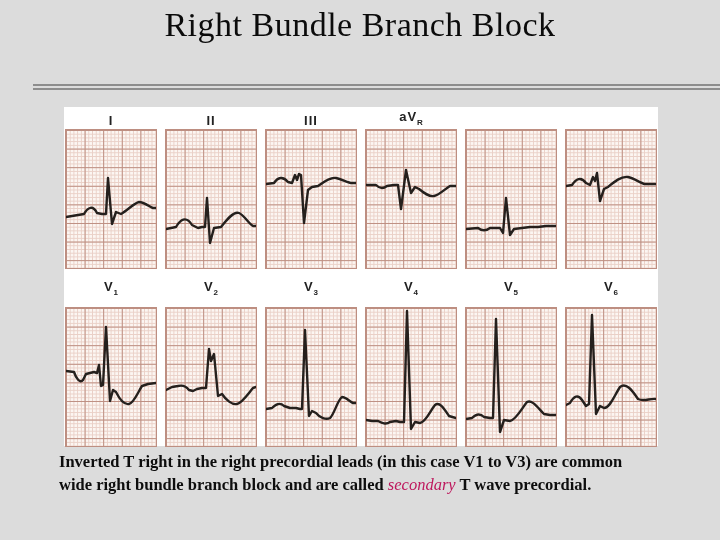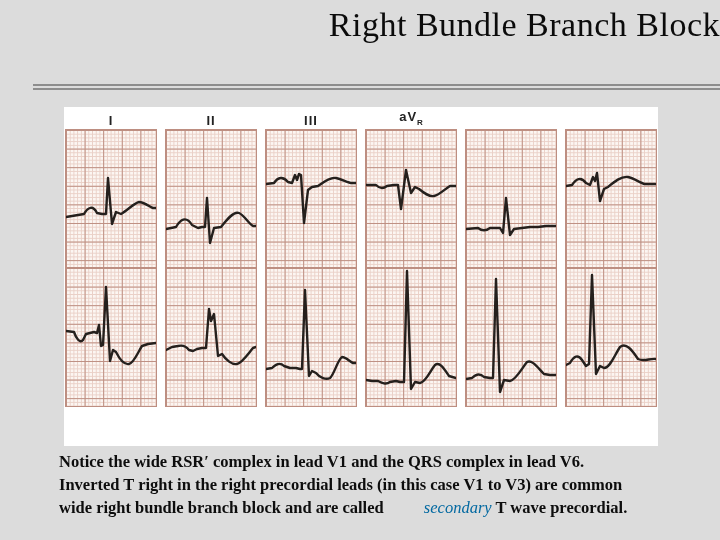--- a/index.html
+++ b/index.html
@@ -3,21 +3,21 @@
 <meta charset="utf-8">
 <style>
   html,body{margin:0;padding:0;}
   .slide{
     position:relative;width:720px;height:540px;overflow:hidden;
     background:var(--slide-bg,#dcdcdc);
     font-family:"Liberation Serif",serif;
   }
   .slide-title{
     position:absolute;top:6px;left:0;width:720px;
-    text-align:right;font-size:34px;letter-spacing:.5px;
+    text-align:center;font-size:34px;letter-spacing:.5px;
     color:#0b0b0b;font-weight:normal;
   }
   .title-divider{
     position:absolute;left:33px;top:84px;width:687px;height:2px;
     border-top:2px solid var(--divider,#8d8d8d);
     border-bottom:2px solid var(--divider,#8d8d8d);
   }
   .ecg-panel{
     position:absolute;left:64px;top:107px;width:594px;height:339px;
     background:#ffffff;box-sizing:border-box;
@@ -45,21 +45,21 @@
       linear-gradient(to right,var(--minor,#ead0c7) 1px,transparent 1px),
       linear-gradient(to bottom,var(--minor,#ead0c7) 1px,transparent 1px);
     background-size:18.6px 18.6px,18.6px 18.6px,3.72px 3.72px,3.72px 3.72px;
     outline:1px solid var(--major,#bd8e81);
   }
   .ecg-strip svg{position:absolute;left:0;top:0;width:100%;height:100%;}
   .caption{
     position:absolute;left:59px;top:450px;width:625px;
     font-size:16.5px;font-weight:bold;color:#0d0d0d;line-height:23px;
   }
-  .caption .italic-word{font-style:italic;font-weight:normal;color:#0369a1;margin-left:36px;}
+  .caption .italic-word{font-style:italic;font-weight:normal;color:#be185d;}
 </style>
 </head>
 <body>
 
 <div class="slide">
   <div class="slide-title">Right Bundle Branch Block</div>
   <div class="title-divider"></div>
 
   <div class="ecg-panel">
       <div class="label-row">
@@ -93,20 +93,28 @@
           <svg viewBox="0 0 90 138" preserveAspectRatio="none">
             <path d="M0,99 L12,98 C16,101 20,101 24,98 L30,98 L34,98 L37,103 L40,68 L44,105 L48,99 L56,98 L64,97 L72,97 L80,96 L90,96" fill="none" stroke="#25201d" stroke-width="2.4" stroke-linecap="round" stroke-linejoin="round"></path>
           </svg>
         </div>
         <div class="ecg-strip">
           <svg viewBox="0 0 90 138" preserveAspectRatio="none">
             <path d="M0,56 L6,55 C10,49 15,46 20,53 L24,55 L27,47 L29,51 L31,43 L34,71 L38,59 L42,57 C48,52 55,46 62,47 C68,48 74,53 79,54 L90,54" fill="none" stroke="#25201d" stroke-width="2.4" stroke-linecap="round" stroke-linejoin="round"></path>
           </svg>
         </div>
       </div>
+      <div class="label-row tall">
+        <div class="lead-label"><span>V</span><sub class="lead-sub">1</sub></div>
+        <div class="lead-label"><span>V</span><sub class="lead-sub">2</sub></div>
+        <div class="lead-label"><span>V</span><sub class="lead-sub">3</sub></div>
+        <div class="lead-label"><span>V</span><sub class="lead-sub">4</sub></div>
+        <div class="lead-label"><span>V</span><sub class="lead-sub">5</sub></div>
+        <div class="lead-label"><span>V</span><sub class="lead-sub">6</sub></div>
+      </div>
       <div class="strip-row">
         <div class="ecg-strip">
           <svg viewBox="0 0 90 138" preserveAspectRatio="none">
             <path d="M0,63 L8,64 C10,70 14,76 17,72 L20,66 L24,65 L28,64 L31,65 L33,57 L35,78 L37,77 L40,19 L44,93 L47,82 L50,84 C54,92 58,97 63,96 C68,95 72,84 76,78 L82,76 L90,75" fill="none" stroke="#25201d" stroke-width="2.4" stroke-linecap="round" stroke-linejoin="round"></path>
           </svg>
         </div>
         <div class="ecg-strip">
           <svg viewBox="0 0 90 138" preserveAspectRatio="none">
             <path d="M0,82 L6,79 L12,78 C16,77 20,78 23,82 L27,83 L31,81 L36,80 L40,80 L43,41 L45,53 L48,46 L52,88 L56,86 C60,92 66,97 71,96 C76,95 82,86 87,80 L90,79" fill="none" stroke="#25201d" stroke-width="2.4" stroke-linecap="round" stroke-linejoin="round"></path>
           </svg>
@@ -128,17 +136,16 @@
         </div>
         <div class="ecg-strip">
           <svg viewBox="0 0 90 138" preserveAspectRatio="none">
             <path d="M0,97 L4,95 C8,88 12,86 16,92 L20,98 L23,96 L26,7 L30,106 L34,98 L38,100 C44,100 48,88 54,79 C60,74 66,82 72,91 C78,94 84,90 90,91" fill="none" stroke="#25201d" stroke-width="2.4" stroke-linecap="round" stroke-linejoin="round"></path>
           </svg>
         </div>
       </div>
     </div>
 
   <div class="caption">
-    <div>Notice the wide RSR′ complex in lead V1 and the QRS complex in lead V6.</div>
     <div>Inverted T right in the right precordial leads (in this case V1 to V3) are common</div>
     <div><span>wide right bundle branch block and are called </span><span class="italic-word">secondary</span><span> T wave precordial.</span></div>
   </div>
 </div>
 
 </body></html>

